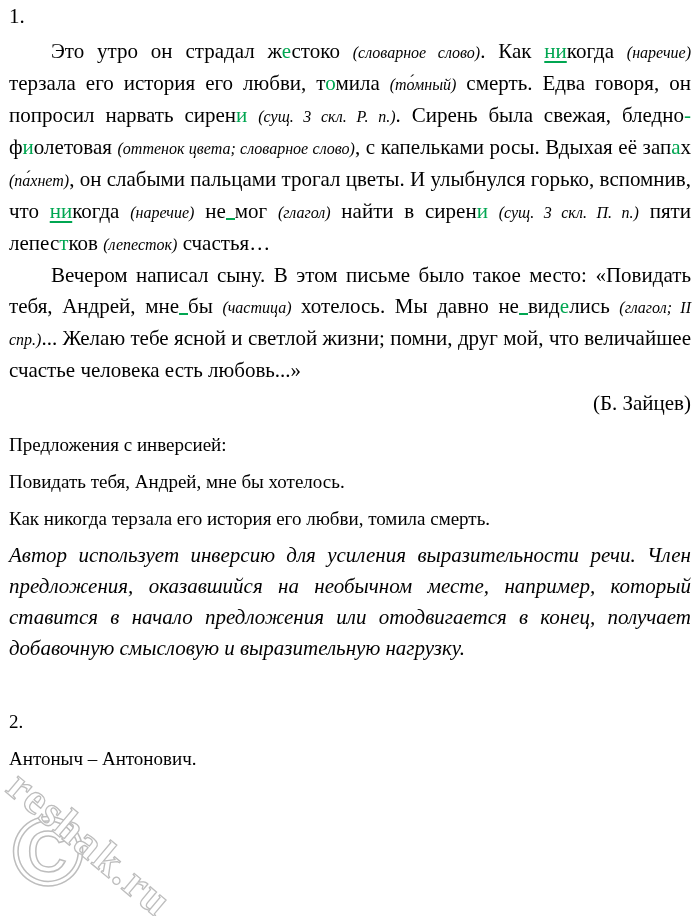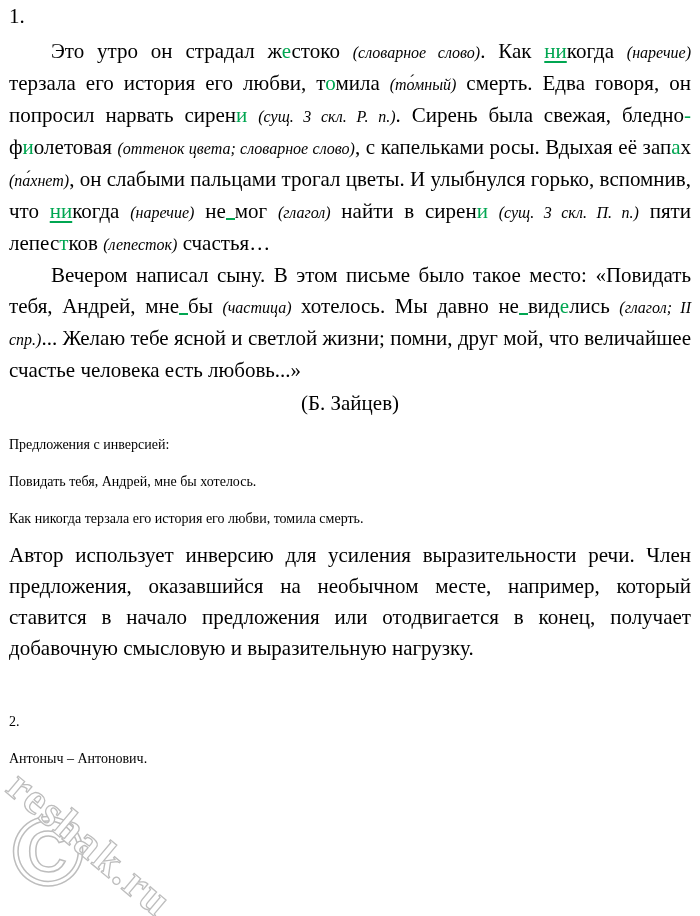--- a/index.html
+++ b/index.html
@@ -25,23 +25,23 @@
   .s-g { color:var(--green); }
   .s-gu {
     color:var(--green);
     text-decoration:underline; text-decoration-color:var(--green);
     text-decoration-thickness:2px; text-underline-offset:3px;
   }
   .s-j {
     display:inline-block; width:9px; height:3px;
     border-bottom:2px solid var(--green); vertical-align:-2px;
   }
-  .attribution { font-size:21px; line-height:31px; text-align:center; margin:2px 0 10px; }
-  .line { font-size:14px; line-height:31px; margin:0 0 6px; }
-  .explanation { margin-top:4px; }
+  .attribution { font-size:21px; line-height:31px; text-align:right; margin:2px 0 10px; }
+  .line { font-size:19px; line-height:31px; margin:0 0 6px; }
+  .explanation { margin-top:4px;font-style:italic; }
   .item2 { margin-top:42px; margin-bottom:6px; }
   .last-line { margin-bottom:0; }
   
   .watermark { position:absolute; left:0; top:0; right:0; bottom:0; z-index:0; }
   .wm-text {
     position:absolute; left:30px; top:760px;
     font-size:44px; font-weight:bold; letter-spacing:2px;
     transform:rotate(40deg); transform-origin:0 0;
     color:#ffffff; -webkit-text-stroke:1.3px var(--wm);
     font-family:"Liberation Serif","DejaVu Serif",serif;

